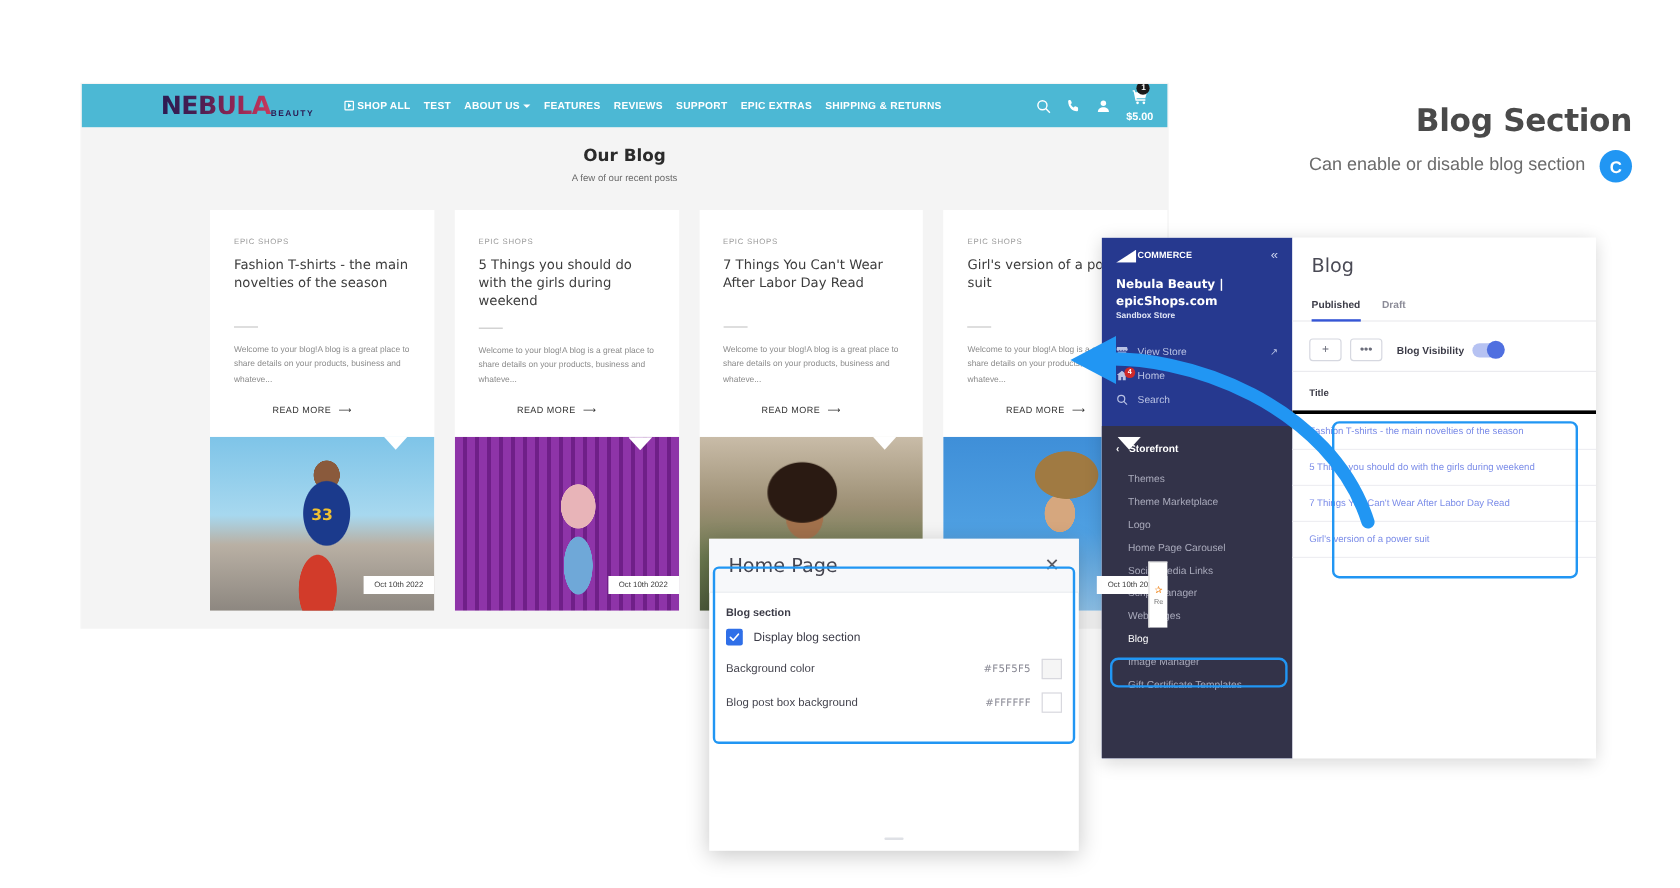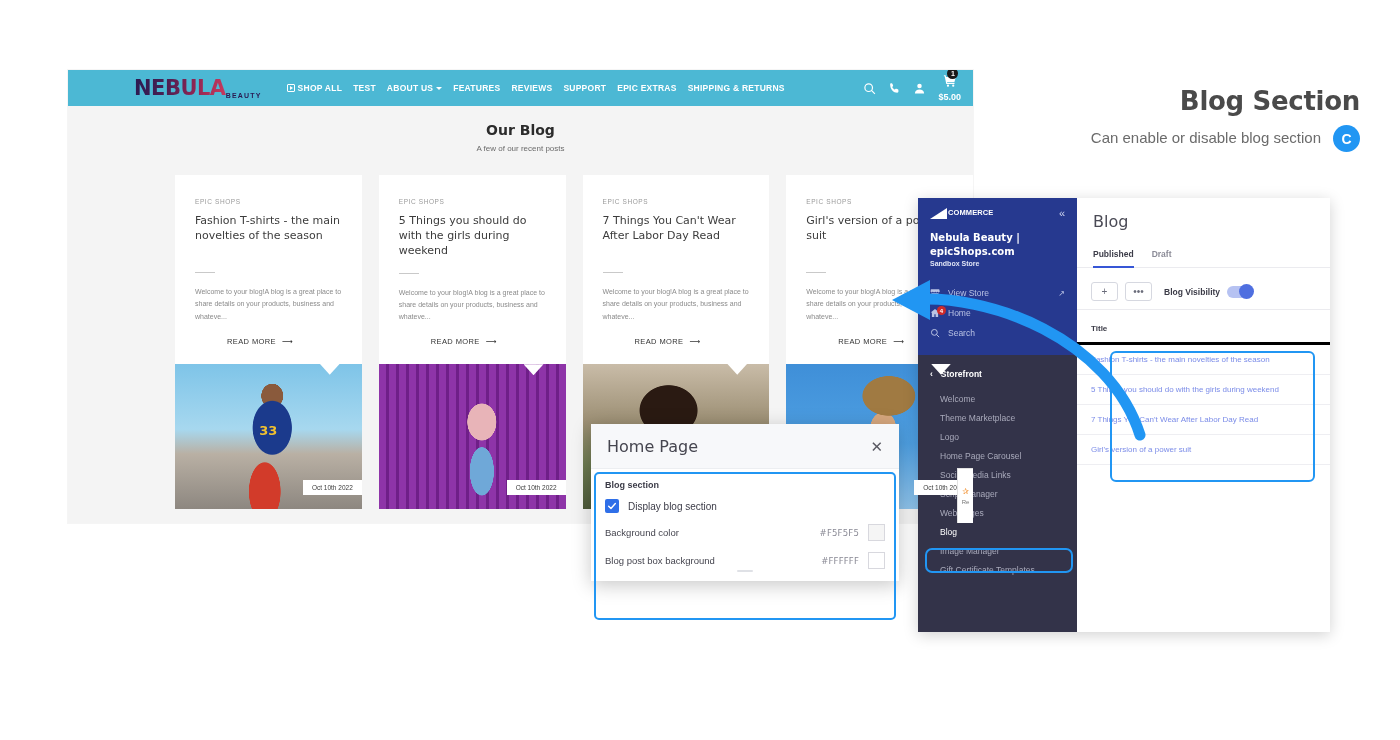--- a/index.html
+++ b/index.html
@@ -236,22 +236,22 @@
   
   .hl-blog-item {
     position: absolute; left: 925px; top: 548px;
     width: 148px; height: 25px;
     border: 2.5px solid #2196f3; border-radius: 7px;
     pointer-events: none; z-index: 30;
   }
 
   
   .modal {
-    position: absolute; left: 591px; top: 424px;
-    width: 308px; height: 157px;
+    position: absolute; left: 591px; top: 449px;
+    width: 308px; height: 260px;
     background: #ffffff;
     box-shadow: 0 4px 18px rgba(0,0,0,0.22);
     z-index: 40;
   }
   .modal-head {
     height: 45px; background: #f7f8fa; border-bottom: 1px solid #eceef1;
     display: flex; align-items: center; justify-content: space-between;
     padding: 0 16px;
   }
   .modal-title { font-size: 16px; color: #45454f; font-family: "DejaVu Sans", sans-serif; }
@@ -492,21 +492,21 @@
         </svg>
         <span>Search</span>
       </div>
     </div>
 
     <div class="adm-section">
       <div class="adm-section-head">
         <span>‹</span>
         <span>Storefront</span>
       </div>
-      <div class="adm-item">Welcome</div>
+      <div class="adm-item">Themes</div>
       <div class="adm-item">Theme Marketplace</div>
       <div class="adm-item">Logo</div>
       <div class="adm-item">Home Page Carousel</div>
       <div class="adm-item">Social Media Links</div>
       <div class="adm-item">Script Manager</div>
       <div class="adm-item">Web Pages</div>
       <div class="adm-item active">Blog</div>
       <div class="adm-item">Image Manager</div>
       <div class="adm-item">Gift Certificate Templates</div>
     </div>

